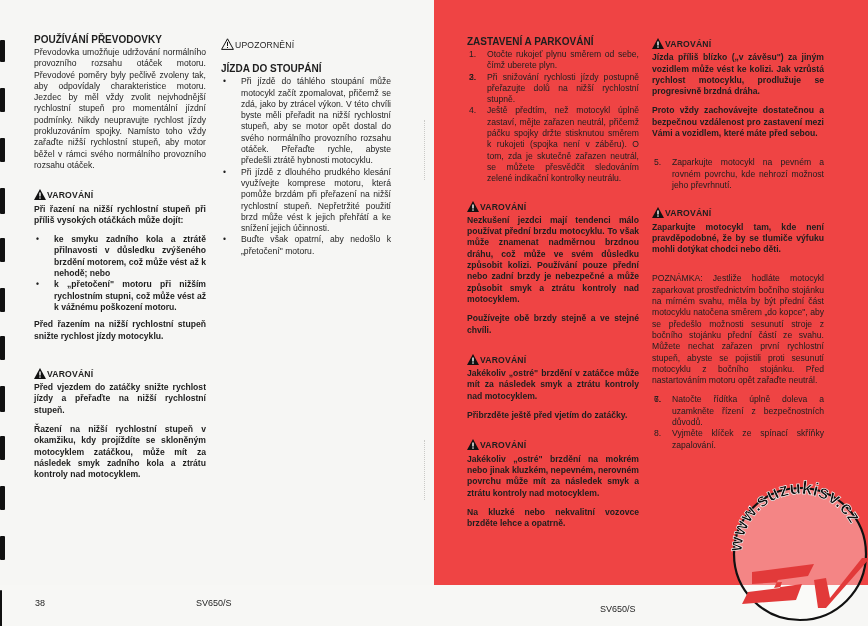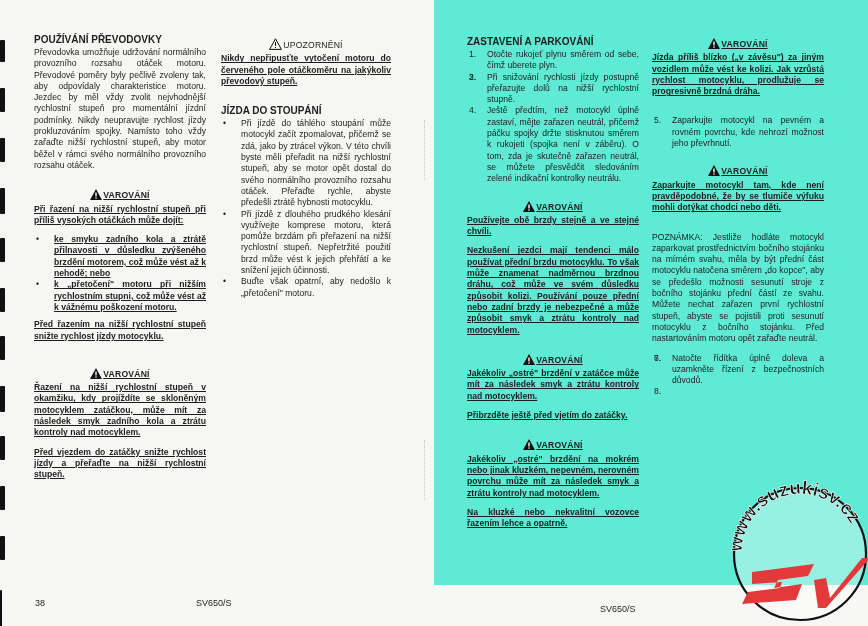--- a/index.html
+++ b/index.html
@@ -4,29 +4,29 @@
 <style>
   html, body { margin: 0; padding: 0; }
   body {
     width: 868px; height: 626px; overflow: hidden; position: relative;
     background: #f7f7f5;
     font-family: "Liberation Sans", sans-serif;
     color: #1e1e1e;
   }
   .page { position: absolute; top: 0; height: 585px; }
   #left-page { left: 0; width: 434px; background: #f6f6f4; }
-  #right-page { left: 434px; width: 434px; background: #5eead4; }
+  #right-page { left: 434px; width: 434px; background: #ef4444; }
   .binding-marks { position: absolute; left: 0; top: 30px; width: 6px; height: 600px; }
   .binding-marks span { position: absolute; left: 0; width: 5px; background: #111; border-radius: 1px; }
   .col { position: absolute; font-size: 8.6px; line-height: 11.3px; }
   .col p { margin: 0 0 8px 0; text-align: justify; }
   .h { font-weight: bold; font-size: 10px; line-height: 12px; margin: 0 0 1px 0; }
-  .b { font-weight: bold; text-decoration: underline; }
+  .b { font-weight: bold; }
   .i { }
-  .warn-title { text-align: center; font-size: 8.6px; margin: 0 0 2px 0; letter-spacing: 0.2px; }
+  .warn-title { font-size: 8.6px; margin: 0 0 2px 0; letter-spacing: 0.2px; }
   .tri { display: inline-block; vertical-align: -2px; margin-right: 1px; }
   ul.bul, ol.num { margin: 0 0 6px 0; padding: 0; list-style: none; }
   ul.bul li, ol.num li { position: relative; padding-left: 20px; text-align: justify; }
   ul.bul li .mk, ol.num li .mk { position: absolute; left: 2px; top: 0; }
   .footer { position: absolute; font-size: 9px; }
   .gap { height: 10px; }
   .gap-l { height: 18px; }
   .watermark { position: absolute; left: 722px; top: 462px; width: 150px; height: 170px; }
   .fold { position: absolute; left: 424px; width: 1px; border-left: 1px dotted #c9c9c6; }
 </style>
@@ -67,33 +67,32 @@
     </ul>
     <p class="b">Před řazením na nižší rychlostní stupeň snižte rychlost jízdy motocyklu.</p>
     <div class="gap-l"></div>
     <div class="warn-title b">
       <svg class="tri" width="12" height="11" viewBox="0 0 12 11">
           <polygon points="6,0 12,11 0,11" fill="#111"></polygon>
           <rect x="5.3" y="3.5" width="1.4" height="4" fill="#fff"></rect>
           <rect x="5.3" y="8.4" width="1.4" height="1.3" fill="#fff"></rect>
         </svg><span>VAROVÁNÍ</span>
     </div>
+    <p class="b">Před vjezdem do zatáčky snižte rychlost jízdy a přeřaďte na nižší rychlostní stupeň.</p>
     <p class="b">Řazení na nižší rychlostní stupeň v okamžiku, kdy projíždíte se skloněným motocyklem zatáčkou, může mít za následek smyk zadního kola a ztrátu kontroly nad motocyklem.</p>
-    <p class="b">Před vjezdem do zatáčky snižte rychlost jízdy a přeřaďte na nižší rychlostní stupeň.</p>
   </div>
 
   <div class="col" style="left:221px;top:38px;width:170px;">
     <div class="warn-title">
       <svg class="tri" width="13" height="12" viewBox="0 0 13 12">
           <polygon points="6.5,0.8 12.4,11.4 0.6,11.4" fill="none" stroke="#111" stroke-width="1"></polygon>
           <rect x="6" y="4" width="1" height="4" fill="#111"></rect>
           <rect x="6" y="9" width="1" height="1" fill="#111"></rect>
         </svg><span>UPOZORNĚNÍ</span>
     </div>
-    <p class="b">Nikdy nepřipusťte vytočení motoru do červeného pole otáčkoměru na jakýkoliv převodový stupeň.</p>
     <div class="gap"></div>
     <div class="h">JÍZDA DO STOUPÁNÍ</div>
     <ul class="bul">
       <li><span class="mk">•</span><span>Při jízdě do táhlého stoupání může motocykl začít zpomalovat, přičemž se zdá, jako by ztrácel výkon. V této chvíli byste měli přeřadit na nižší rychlostní stupeň, aby se motor opět dostal do svého normálního provozního rozsahu otáček. Přeřaďte rychle, abyste předešli ztrátě hybnosti motocyklu.</span></li>
       <li><span class="mk">•</span><span>Při jízdě z dlouhého prudkého klesání využívejte komprese motoru, která pomůže brzdám při přeřazení na nižší rychlostní stupeň. Nepřetržité použití brzd může vést k jejich přehřátí a ke snížení jejich účinnosti.</span></li>
       <li><span class="mk">•</span><span>Buďte však opatrní, aby nedošlo k „přetočení" motoru.</span></li>
     </ul>
   </div>
 
   <div class="footer" style="left:35px;top:598px;">38</div>
@@ -113,72 +112,73 @@
       <li><span class="mk">4.</span><span>Ještě předtím, než motocykl úplně zastaví, mějte zařazen neutrál, přičemž páčku spojky držte stisknutou směrem k rukojeti (spojka není v záběru). O tom, zda je skutečně zařazen neutrál, se můžete přesvědčit sledováním zelené indikační kontrolky neutrálu.</span></li>
     </ol>
     <div class="gap"></div>
     <div class="warn-title b">
       <svg class="tri" width="12" height="11" viewBox="0 0 12 11">
           <polygon points="6,0 12,11 0,11" fill="#111"></polygon>
           <rect x="5.3" y="3.5" width="1.4" height="4" fill="#fff"></rect>
           <rect x="5.3" y="8.4" width="1.4" height="1.3" fill="#fff"></rect>
         </svg><span>VAROVÁNÍ</span>
     </div>
+    <p class="b">Nezkušení jezdci mají tendenci málo používat přední brzdu motocyklu. To však může znamenat nadměrnou brzdnou dráhu, což může ve svém důsledku způsobit kolizi. Používání pouze přední nebo zadní brzdy je nebezpečné a může způsobit smyk a ztrátu kontroly nad motocyklem.</p>
     <p class="b">Používejte obě brzdy stejně a ve stejné chvíli.</p>
-    <p class="b">Nezkušení jezdci mají tendenci málo používat přední brzdu motocyklu. To však může znamenat nadměrnou brzdnou dráhu, což může ve svém důsledku způsobit kolizi. Používání pouze přední nebo zadní brzdy je nebezpečné a může způsobit smyk a ztrátu kontroly nad motocyklem.</p>
     <div class="gap"></div>
     <div class="warn-title b">
       <svg class="tri" width="12" height="11" viewBox="0 0 12 11">
           <polygon points="6,0 12,11 0,11" fill="#111"></polygon>
           <rect x="5.3" y="3.5" width="1.4" height="4" fill="#fff"></rect>
           <rect x="5.3" y="8.4" width="1.4" height="1.3" fill="#fff"></rect>
         </svg><span>VAROVÁNÍ</span>
     </div>
     <p class="b">Jakékoliv „ostré" brzdění v zatáčce může mít za následek smyk a ztrátu kontroly nad motocyklem.</p>
     <p class="b">Přibrzděte ještě před vjetím do zatáčky.</p>
     <div class="gap"></div>
     <div class="warn-title b">
       <svg class="tri" width="12" height="11" viewBox="0 0 12 11">
           <polygon points="6,0 12,11 0,11" fill="#111"></polygon>
           <rect x="5.3" y="3.5" width="1.4" height="4" fill="#fff"></rect>
           <rect x="5.3" y="8.4" width="1.4" height="1.3" fill="#fff"></rect>
         </svg><span>VAROVÁNÍ</span>
     </div>
     <p class="b">Jakékoliv „ostré" brzdění na mokrém nebo jinak kluzkém, nepevném, nerovném povrchu může mít za následek smyk a ztrátu kontroly nad motocyklem.</p>
-    <p class="b">Na kluzké nebo nekvalitní vozovce řazením lehce a opatrně.</p>
+    <p class="b">Na kluzké nebo nekvalitní vozovce brzděte lehce a opatrně.</p>
   </div>
 
   <div class="col" style="left:218px;top:38px;width:172px;">
     <div class="warn-title b">
       <svg class="tri" width="12" height="11" viewBox="0 0 12 11">
           <polygon points="6,0 12,11 0,11" fill="#111"></polygon>
           <rect x="5.3" y="3.5" width="1.4" height="4" fill="#fff"></rect>
           <rect x="5.3" y="8.4" width="1.4" height="1.3" fill="#fff"></rect>
         </svg><span>VAROVÁNÍ</span>
     </div>
     <p class="b">Jízda příliš blízko („v závěsu") za jiným vozidlem může vést ke kolizi. Jak vzrůstá rychlost motocyklu, prodlužuje se progresivně brzdná dráha.</p>
+    <p class="b">Proto vždy zachovávejte dostatečnou a bezpečnou vzdálenost pro zastavení mezi Vámi a vozidlem, které máte před sebou.</p>
     <div class="gap"></div>
     <ol class="num">
       <li><span class="mk">5.</span><span>Zaparkujte motocykl na pevném a rovném povrchu, kde nehrozí možnost jeho převrhnutí.</span></li>
     </ol>
     <div class="gap"></div>
     <div class="warn-title b">
       <svg class="tri" width="12" height="11" viewBox="0 0 12 11">
           <polygon points="6,0 12,11 0,11" fill="#111"></polygon>
           <rect x="5.3" y="3.5" width="1.4" height="4" fill="#fff"></rect>
           <rect x="5.3" y="8.4" width="1.4" height="1.3" fill="#fff"></rect>
         </svg><span>VAROVÁNÍ</span>
     </div>
     <p class="b">Zaparkujte motocykl tam, kde není pravděpodobné, že by se tlumiče výfuku mohli dotýkat chodci nebo děti.</p>
     <div class="gap"></div>
     <p class="i">POZNÁMKA: Jestliže hodláte motocykl zaparkovat prostřednictvím bočního stojánku na mírném svahu, měla by být přední část motocyklu natočena směrem „do kopce", aby se předešlo možnosti sesunutí stroje z bočního stojánku přední částí ze svahu. Můžete nechat zařazen první rychlostní stupeň, abyste se pojistili proti sesunutí motocyklu z bočního stojánku. Před nastartováním motoru opět zařaďte neutrál.</p>
     <ol class="num">
       <li><span class="mk">6.</span></li>
       <li><span class="mk">7.</span><span>Natočte řídítka úplně doleva a uzamkněte řízení z bezpečnostních důvodů.</span></li>
-      <li><span class="mk">8.</span></li>
+      <li><span class="mk">8.</span><span>Vyjměte klíček ze spínací skříňky zapalování.</span></li>
     </ol>
   </div>
 
   <div class="footer" style="left:166px;top:604px;">SV650/S</div>
 </div>
 
 <div class="watermark">
   <svg width="150" height="170" viewBox="0 0 150 170">
     <defs>
       <path id="wm-arc" d="M 20,90 A 58,58 0 0 1 136,90"></path>

